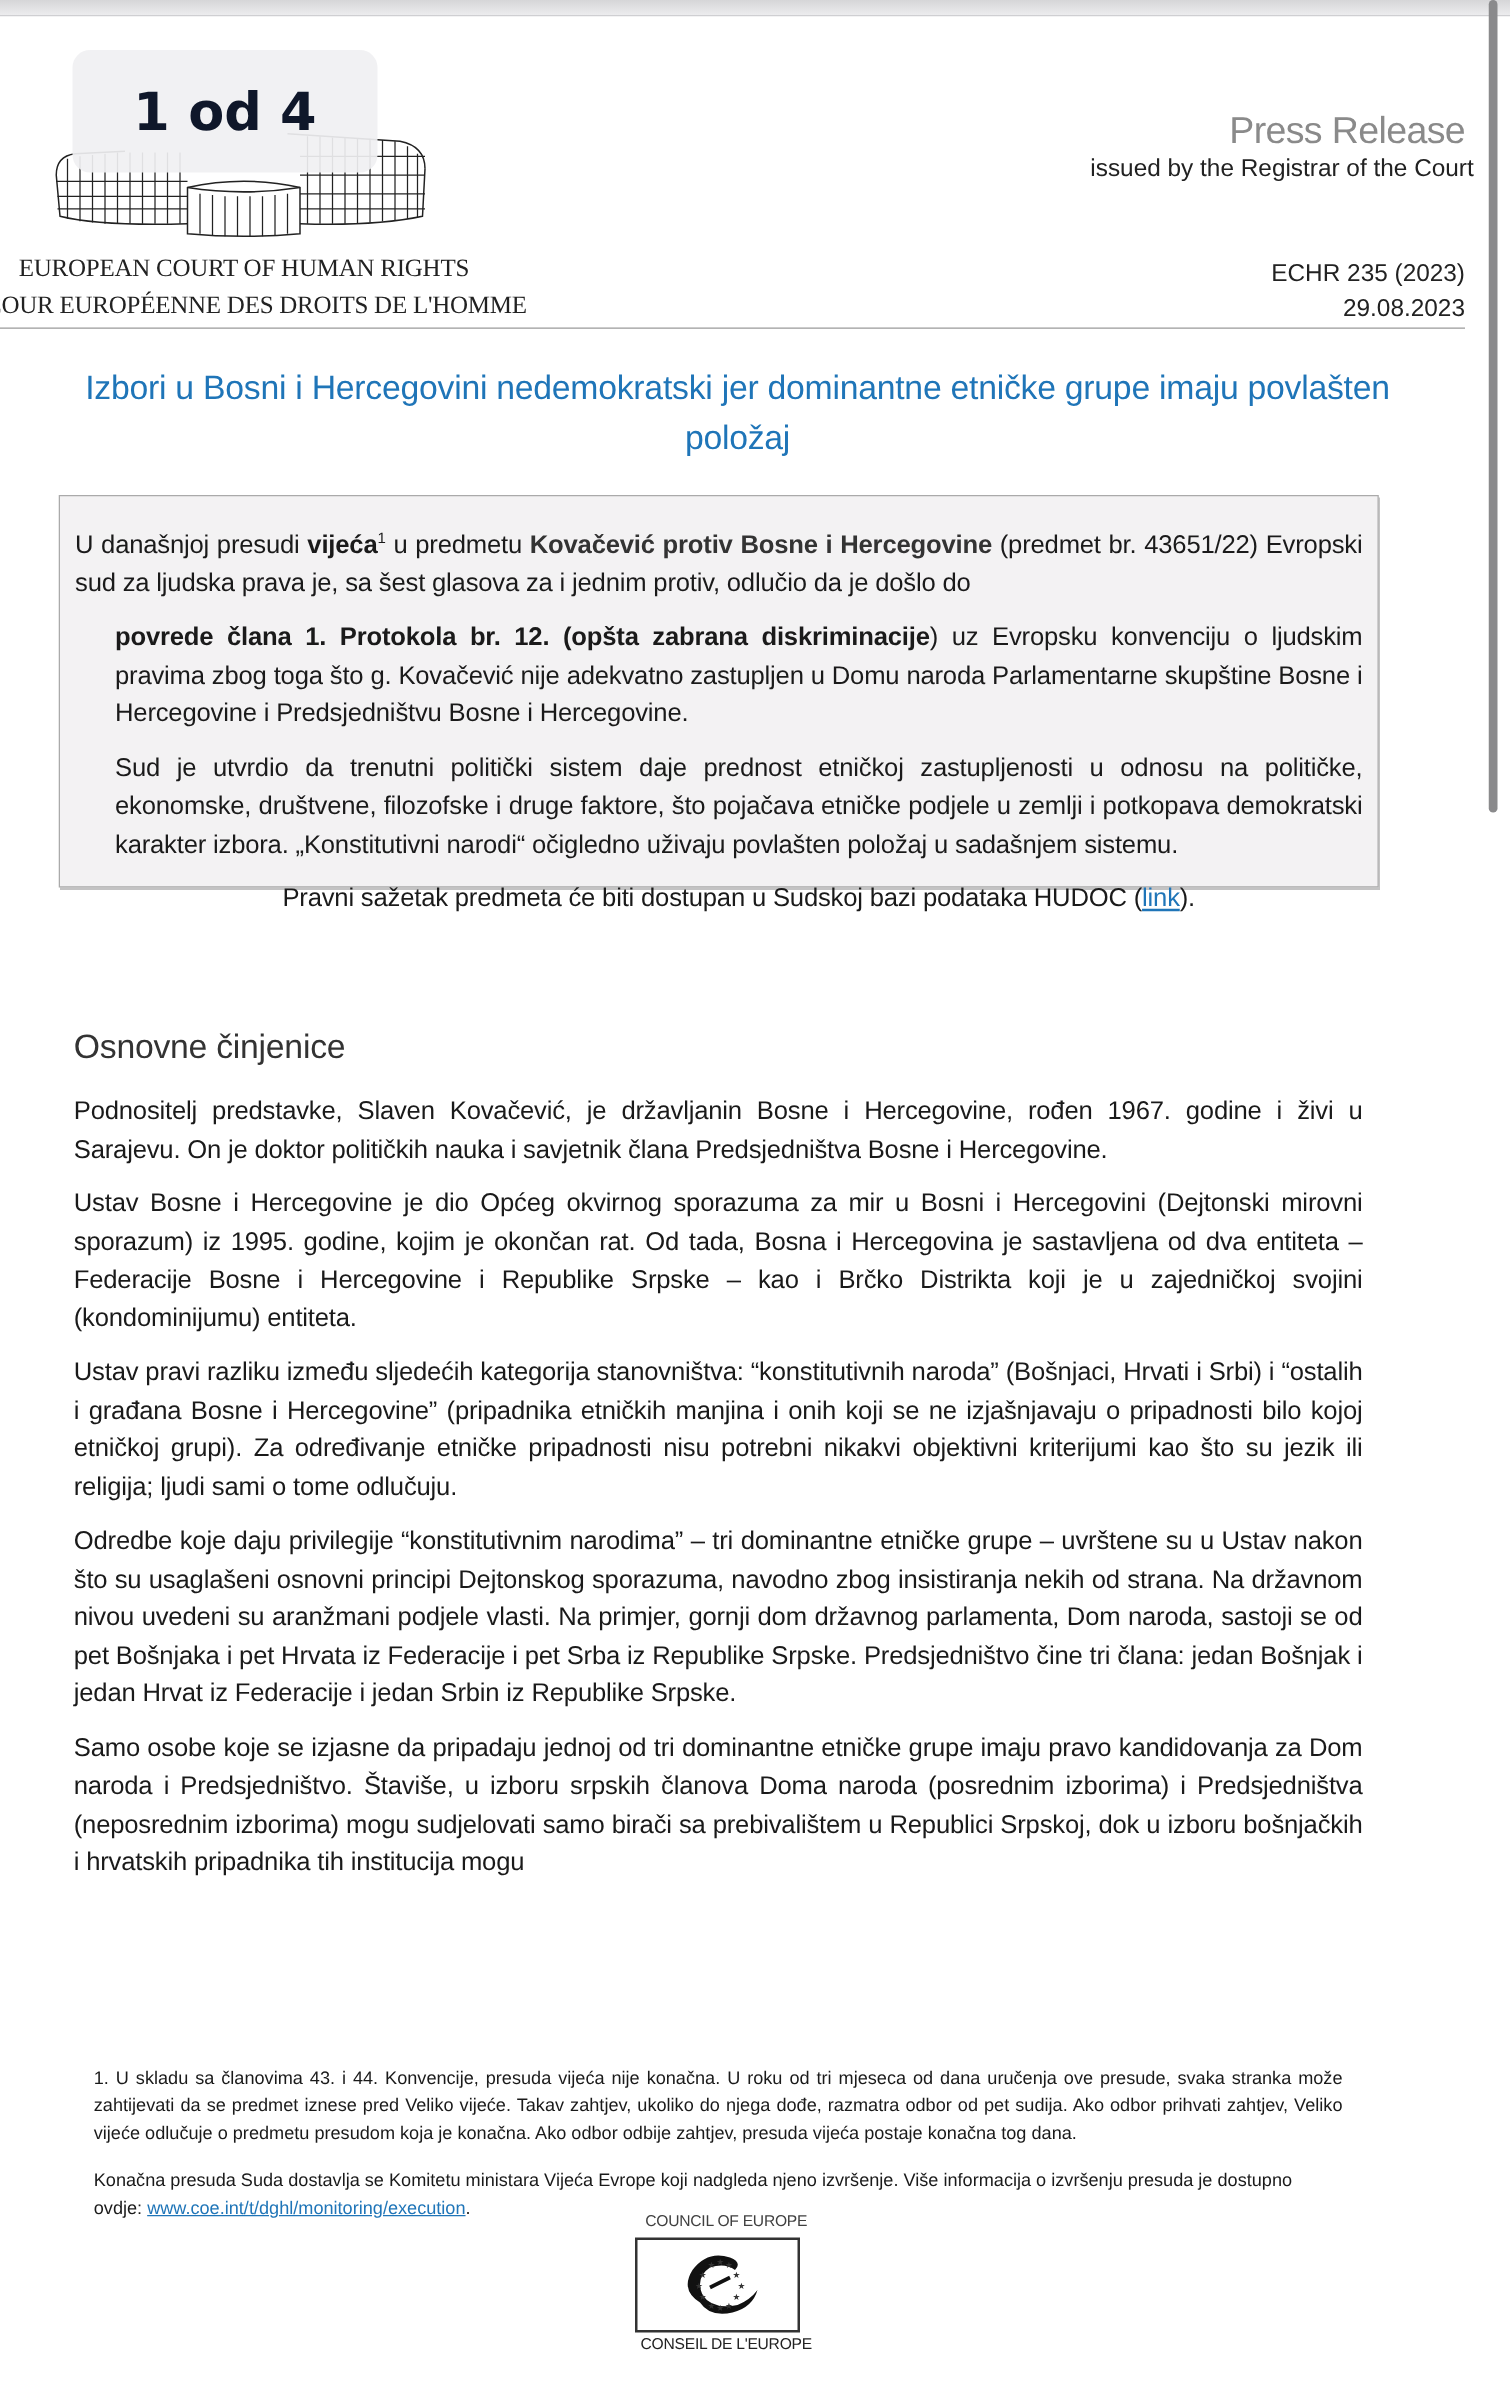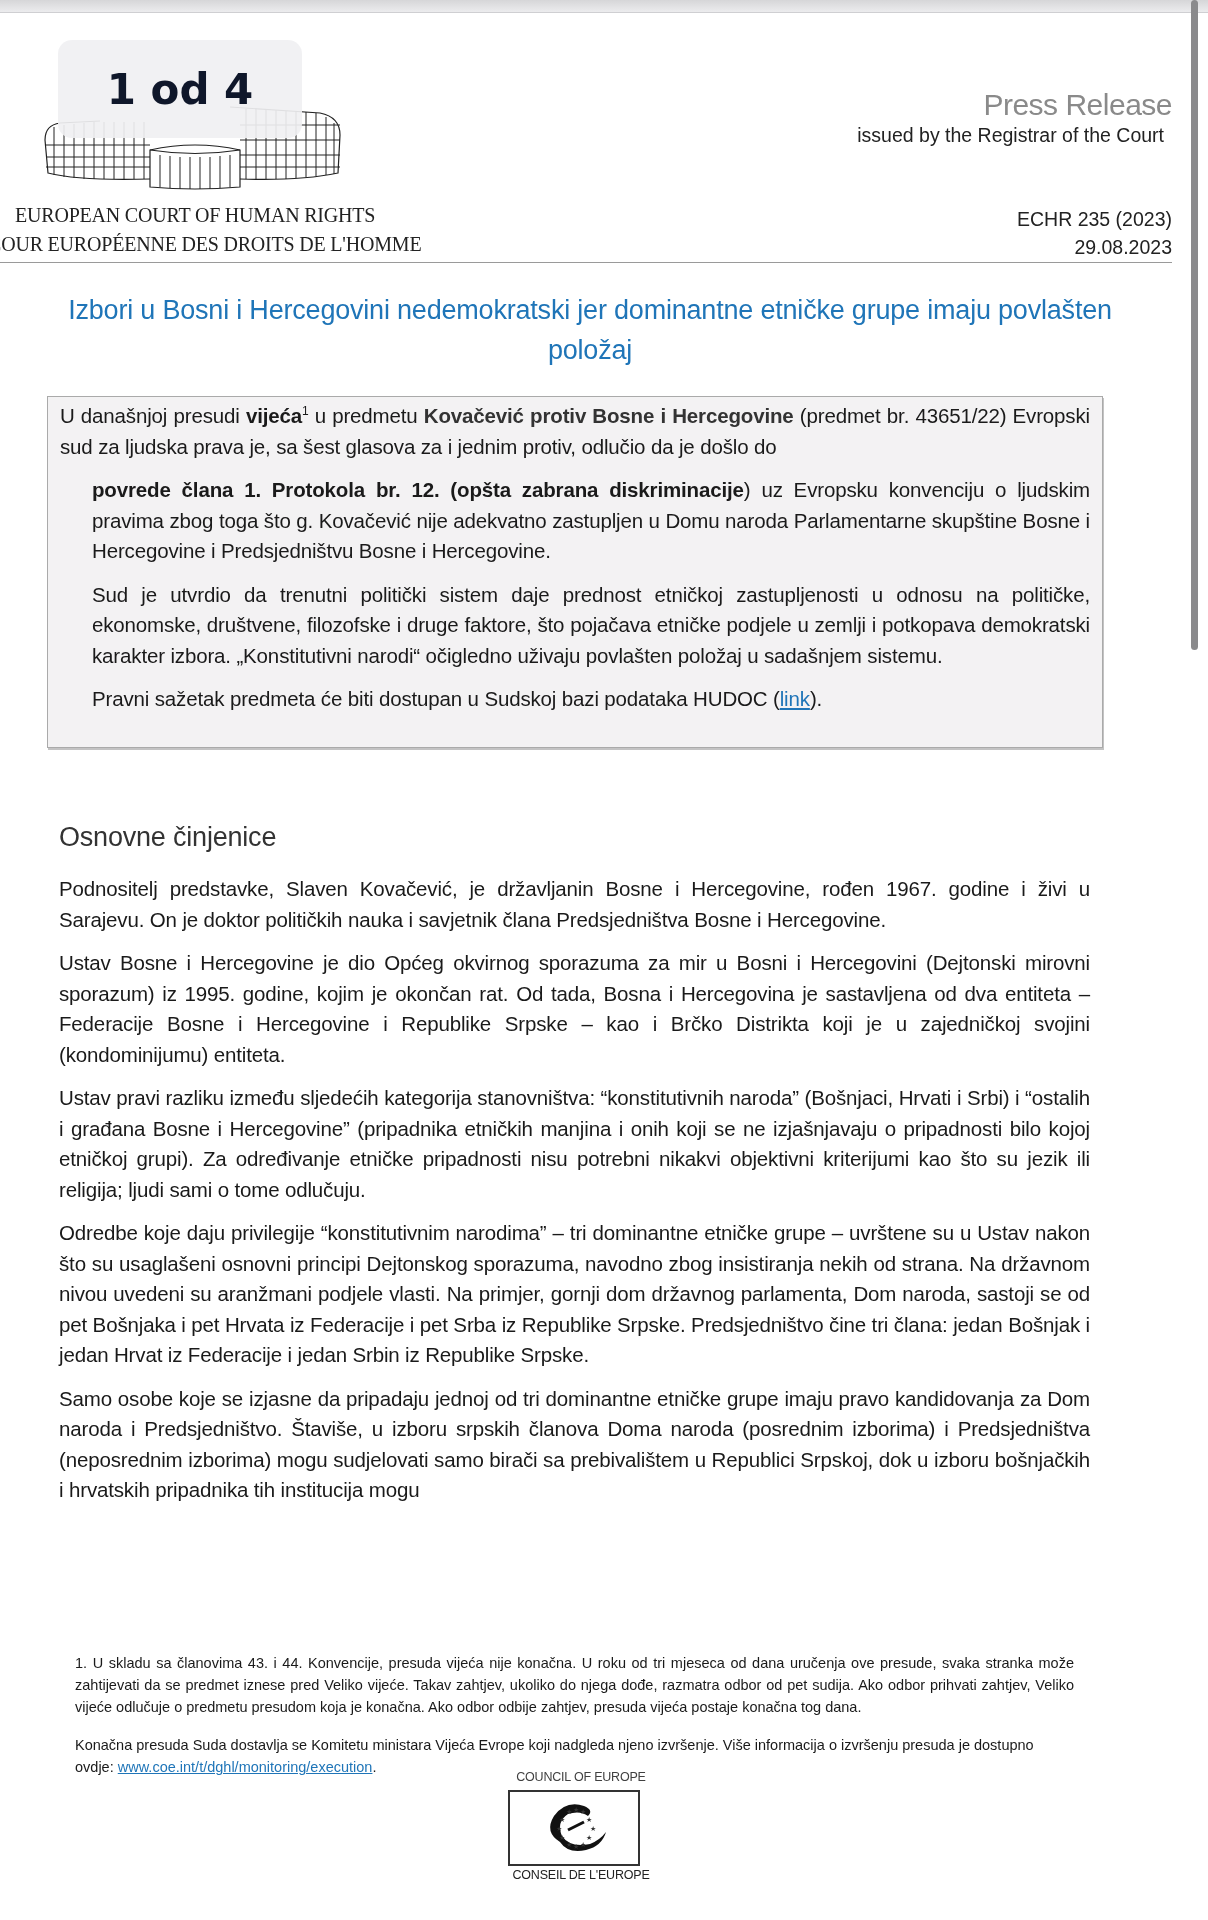--- a/index.html
+++ b/index.html
@@ -29,41 +29,41 @@
     position: absolute; font-family: Liberation Serif, serif;
     font-size: 20px; color: #222; white-space: nowrap; letter-spacing: -0.2px;
   }
   .court-name-en { left: 15px; top: 204px; }
   .court-name-fr { left: -12px; top: 233px; }
 
   .press-release {
     position: absolute; right: 36px; top: 88px; font-family: "Liberation Sans", sans-serif;
     font-size: 30px; color: #8a8a8a; letter-spacing: -0.5px;
   }
-  .issued-by { position: absolute; right: 44px; top: 124px; font-size: 19.5px; color: #222; }
+  .issued-by { position: absolute; right: 29px; top: 124px; font-size: 19.5px; color: #222; }
   .echr-number { position: absolute; right: 36px; top: 208px; font-size: 19.5px; color: #222; }
   .release-date { position: absolute; right: 36px; top: 236px; font-size: 19.5px; color: #222; }
   .header-rule {
     position: absolute; left: 0; top: 262px; width: 1172px; height: 1px; background: #9a9a9a;
   }
   .header-rule::after {
     content: ""; position: absolute; left: 0; top: -8px; width: 1172px; height: 8px;
     background: #f6f6f6; opacity: 0.0;
   }
 
   .page-title {
     position: absolute; left: 40px; top: 290px; width: 1100px; text-align: center;
     font-size: 27px; line-height: 40px; color: #1f75b8;
     font-family: "Liberation Sans", "DejaVu Sans", sans-serif; letter-spacing: -0.2px;
   }
 
   .summary-box {
-    position: absolute; left: 47px; top: 396px; width: 1056px; height: 352px;
+    position: absolute; left: 47px; top: 396px; width: 1056px; height: 314px;
     background: #f3f2f3; border: 1px solid #aaaaaa; box-shadow: 1px 2px 0 #c3c3c3;
-    box-sizing: border-box; padding: 4px 12px 0 12px;
+    box-sizing: border-box; padding: 24px 12px 0 12px;
   }
   .para {
     font-size: 20.5px; line-height: 30.5px; text-align: justify; color: #1a1a1a;
     margin: 0; letter-spacing: -0.15px;
   }
   .summary-box .para + .para { margin-top: 13px; margin-left: 32px; }
   .summary-box .p1 { margin-bottom: 0; }
   b { font-weight: bold; }
   sup { font-size: 12px; line-height: 0; }
   a.link { color: #1f75b8; text-decoration: underline; }
@@ -158,21 +158,21 @@
 <div class="echr-number">ECHR 235 (2023)</div>
 <div class="release-date">29.08.2023</div>
 <div class="header-rule"></div>
 
 <div class="page-title">Izbori u Bosni i Hercegovini nedemokratski jer dominantne etničke grupe imaju povlašten položaj</div>
 
 <div class="summary-box">
   <p class="para p1"><span>U današnjoj presudi </span><b>vijeća</b><sup>1</sup><span> u predmetu </span><span style="font-weight:bold;color:#333">Kovačević protiv Bosne i Hercegovine</span><span> (predmet br. 43651/22) Evropski sud za ljudska prava je, sa šest glasova za i jednim protiv, odlučio da je došlo do</span></p>
   <p class="para"><b>povrede člana 1. Protokola br. 12. (opšta zabrana diskriminacije</b><span>) uz Evropsku konvenciju o ljudskim pravima zbog toga što g. Kovačević nije adekvatno zastupljen u Domu naroda Parlamentarne skupštine Bosne i Hercegovine i Predsjedništvu Bosne i Hercegovine.</span></p>
   <p class="para">Sud je utvrdio da trenutni politički sistem daje prednost etničkoj zastupljenosti u odnosu na političke, ekonomske, društvene, filozofske i druge faktore, što pojačava etničke podjele u zemlji i potkopava demokratski karakter izbora. „Konstitutivni narodi“ očigledno uživaju povlašten položaj u sadašnjem sistemu.</p>
-  <p class="para" style="text-align:left"><span>Pravni sažetak predmeta će biti dostupan u Sudskoj bazi podataka HUDOC (</span><a class="link">link</a><span>).</span></p>
+  <p class="para" style="text-align:center"><span>Pravni sažetak predmeta će biti dostupan u Sudskoj bazi podataka HUDOC (</span><a class="link">link</a><span>).</span></p>
 </div>
 
 <div class="section-heading">Osnovne činjenice</div>
 
 <div class="body-text">
   <p class="para">Podnositelj predstavke, Slaven Kovačević, je državljanin Bosne i Hercegovine, rođen 1967. godine i živi u Sarajevu. On je doktor političkih nauka i savjetnik člana Predsjedništva Bosne i Hercegovine.</p>
   <p class="para">Ustav Bosne i Hercegovine je dio Općeg okvirnog sporazuma za mir u Bosni i Hercegovini (Dejtonski mirovni sporazum) iz 1995. godine, kojim je okončan rat. Od tada, Bosna i Hercegovina je sastavljena od dva entiteta – Federacije Bosne i Hercegovine i Republike Srpske – kao i Brčko Distrikta koji je u zajedničkoj svojini (kondominijumu) entiteta.</p>
   <p class="para">Ustav pravi razliku između sljedećih kategorija stanovništva: “konstitutivnih naroda” (Bošnjaci, Hrvati i Srbi) i “ostalih i građana Bosne i Hercegovine” (pripadnika etničkih manjina i onih koji se ne izjašnjavaju o pripadnosti bilo kojoj etničkoj grupi). Za određivanje etničke pripadnosti nisu potrebni nikakvi objektivni kriterijumi kao što su jezik ili religija; ljudi sami o tome odlučuju.</p>
   <p class="para">Odredbe koje daju privilegije “konstitutivnim narodima” – tri dominantne etničke grupe – uvrštene su u Ustav nakon što su usaglašeni osnovni principi Dejtonskog sporazuma, navodno zbog insistiranja nekih od strana. Na državnom nivou uvedeni su aranžmani podjele vlasti. Na primjer, gornji dom državnog parlamenta, Dom naroda, sastoji se od pet Bošnjaka i pet Hrvata iz Federacije i pet Srba iz Republike Srpske. Predsjedništvo čine tri člana: jedan Bošnjak i jedan Hrvat iz Federacije i jedan Srbin iz Republike Srpske.</p>
   <p class="para">Samo osobe koje se izjasne da pripadaju jednoj od tri dominantne etničke grupe imaju pravo kandidovanja za Dom naroda i Predsjedništvo. Štaviše, u izboru srpskih članova Doma naroda (posrednim izborima) i Predsjedništva (neposrednim izborima) mogu sudjelovati samo birači sa prebivalištem u Republici Srpskoj, dok u izboru bošnjačkih i hrvatskih pripadnika tih institucija mogu</p>

